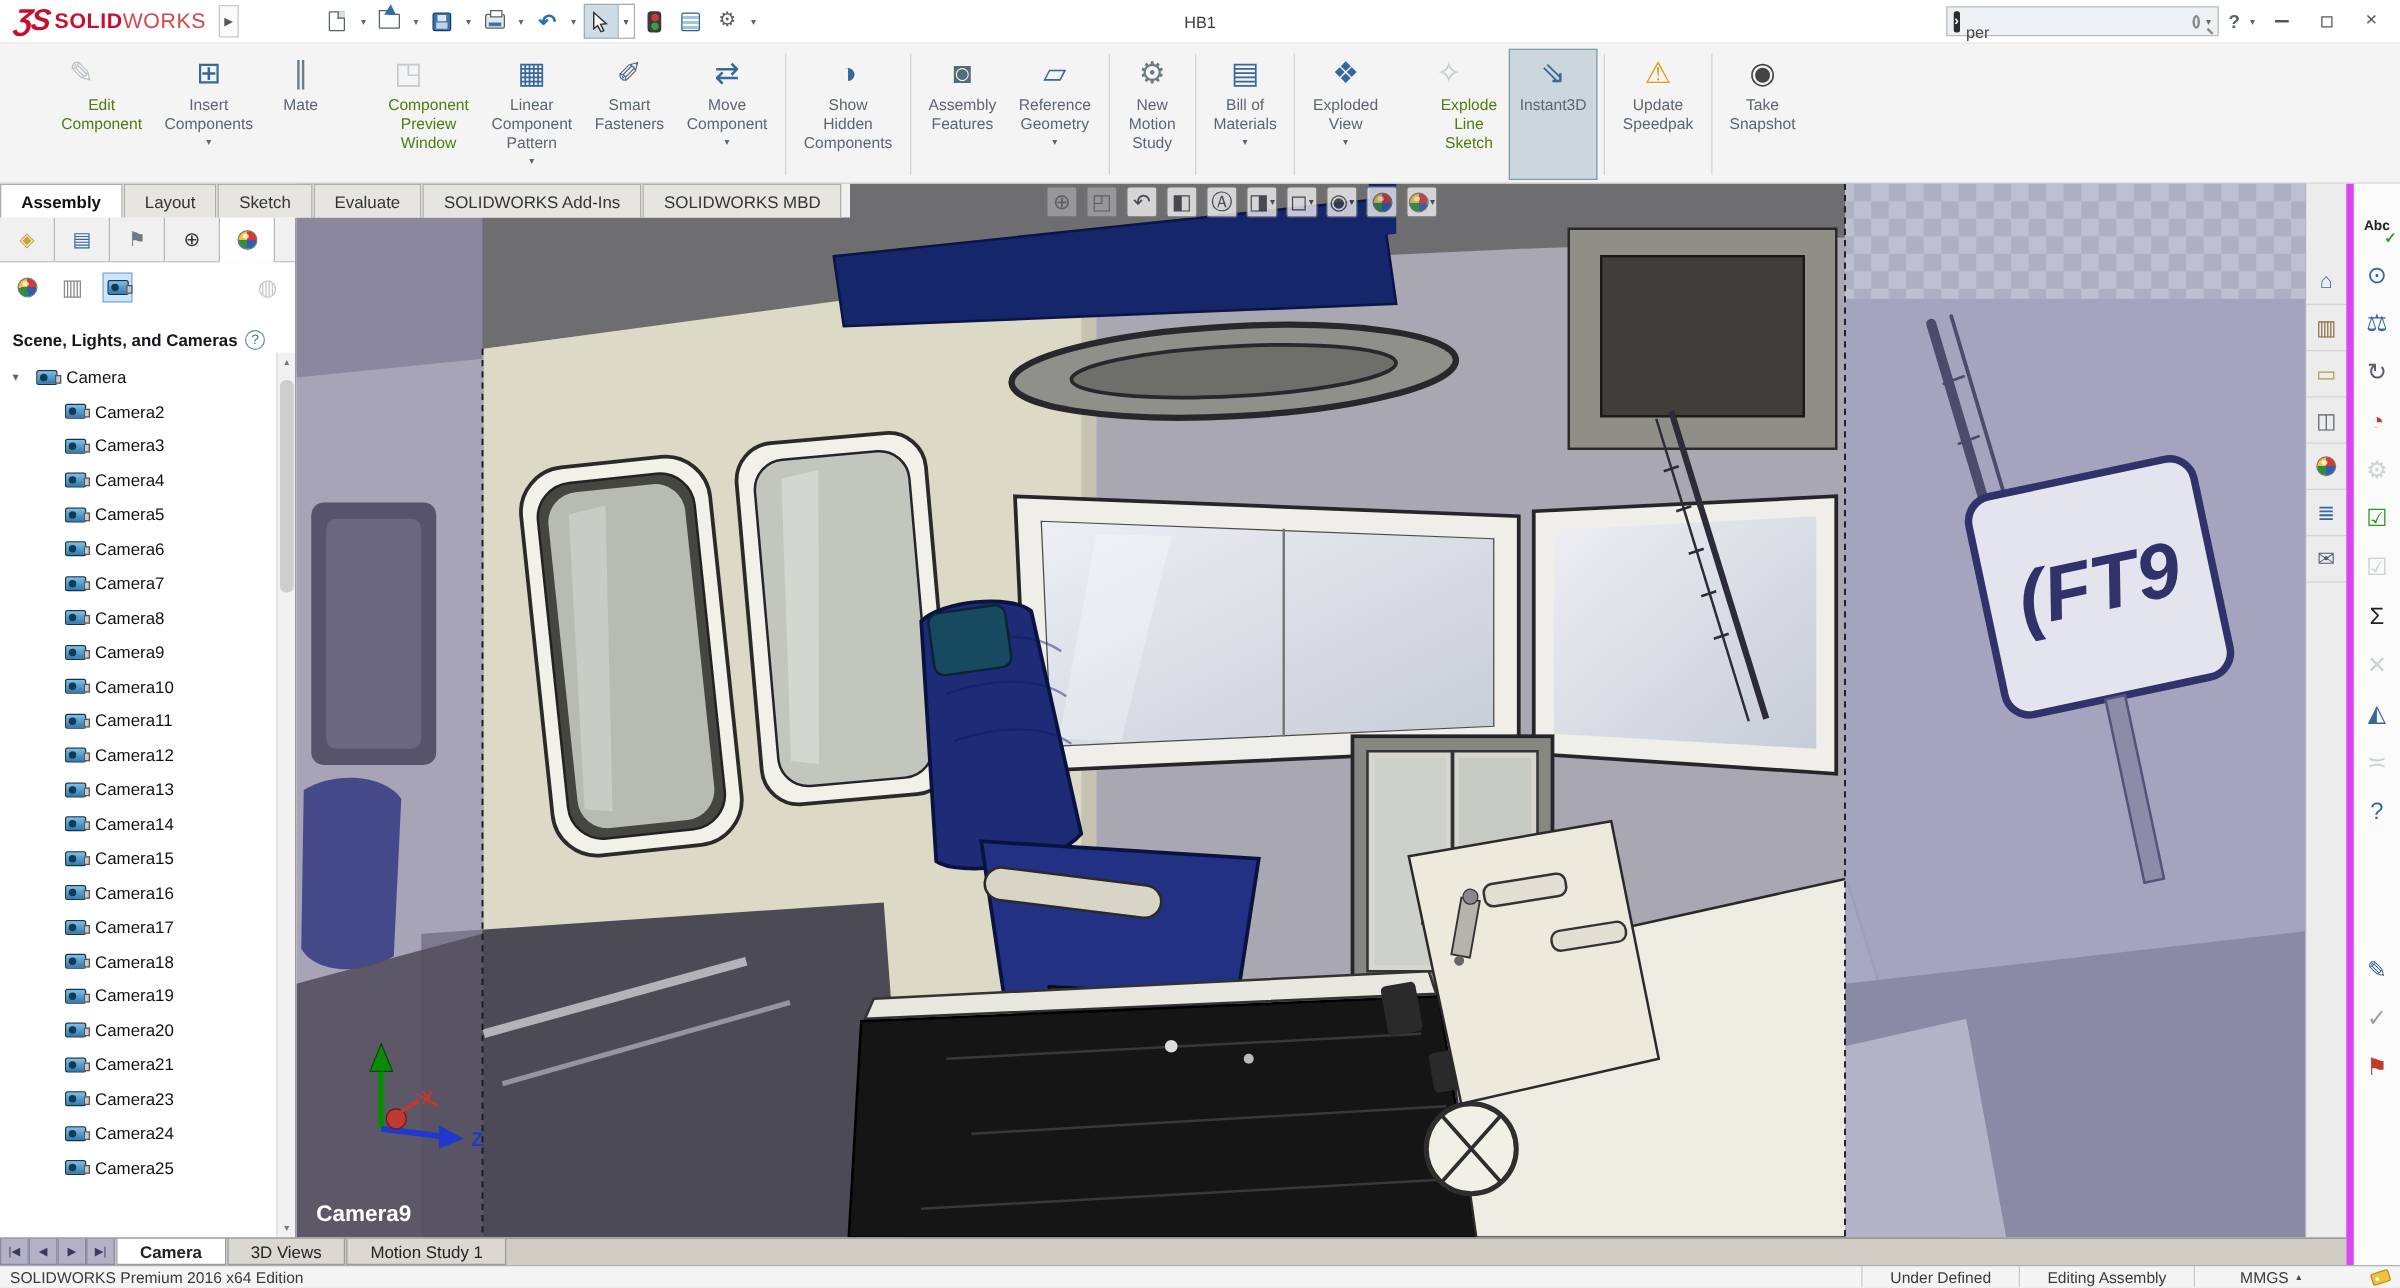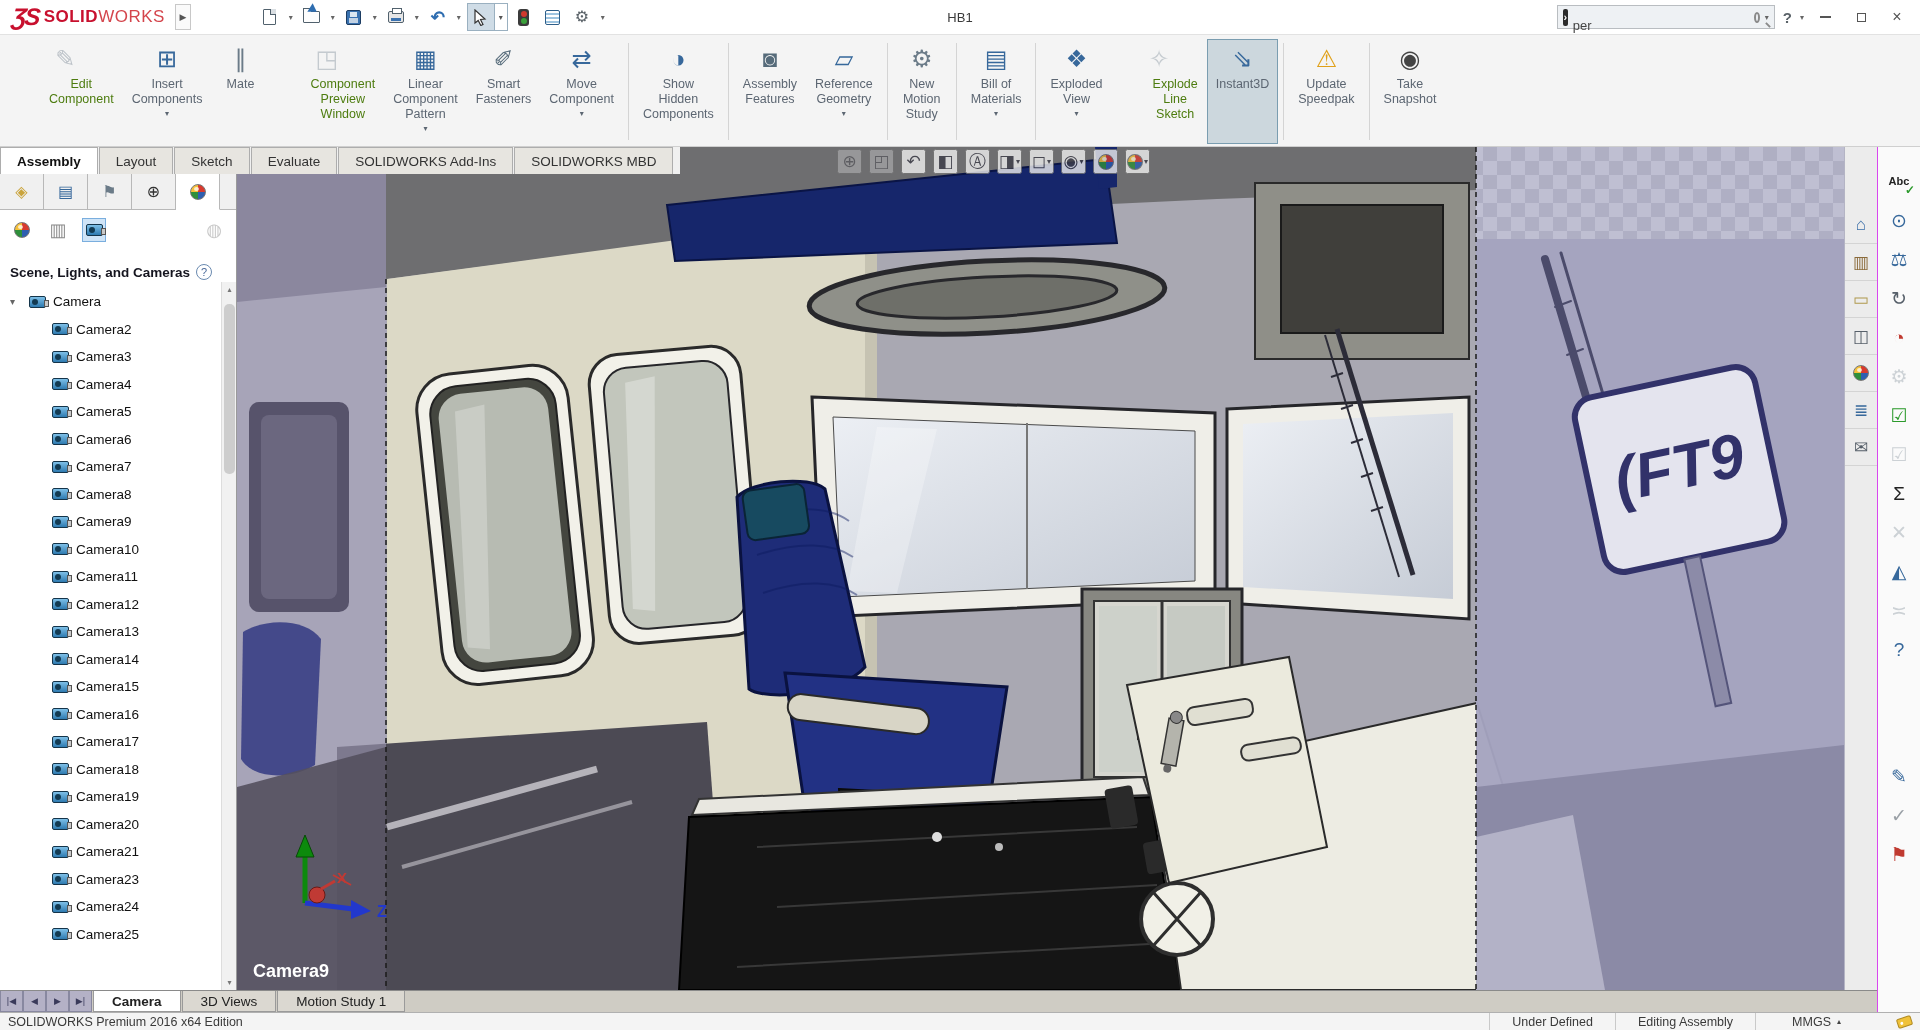--- a/index.html
+++ b/index.html
@@ -119,21 +119,21 @@
   .hu-btn .hu-caret { font-size:8px; color:#3f3f4a; margin-left:1px; }
   .hu-slot.disabled .hu-btn { opacity:.4; }
   .hu-slot { display:flex; align-items:center; }
 
   
   .taskpane { position:absolute; left:1844px; top:147px; width:33px; bottom:40px; background:#ececec; border-left:1px solid #b4b4c4; z-index:5; }
   .tp-cells { margin-top:60px; display:flex; flex-direction:column; }
   .tp-cell { height:37px; display:flex; align-items:center; justify-content:center; border-bottom:1px solid #d4d4d4; font-size:17px; }
 
   
-  .righttools { position:absolute; left:1877px; top:147px; width:43px; bottom:18px; background:#fafafa; border-left:1px solid #d946ef; z-index:5; }
+  .righttools { position:absolute; left:1877px; top:147px; width:43px; bottom:18px; background:#fafafa; border-left:6px solid #d946ef; z-index:5; }
   .rt-col { display:flex; flex-direction:column; align-items:center; padding-top:22px; gap:15px; }
   .rt-item { position:relative; width:26px; height:24px; display:flex; align-items:center; justify-content:center; }
   .rt-item.gap { margin-top:88px; }
   .rt-glyph { font-size:19px; line-height:1; }
   .rt-text { font-size:11px; font-weight:bold; }
   .rt-badge { position:absolute; right:-3px; bottom:-4px; font-size:12px; font-weight:bold; }
 
   
   .bottombar { position:absolute; left:0; bottom:18px; width:1877px; height:22px; background:#cfccc4;
                border-top:1px solid #8a8a8a; display:flex; align-items:stretch; z-index:6; }

